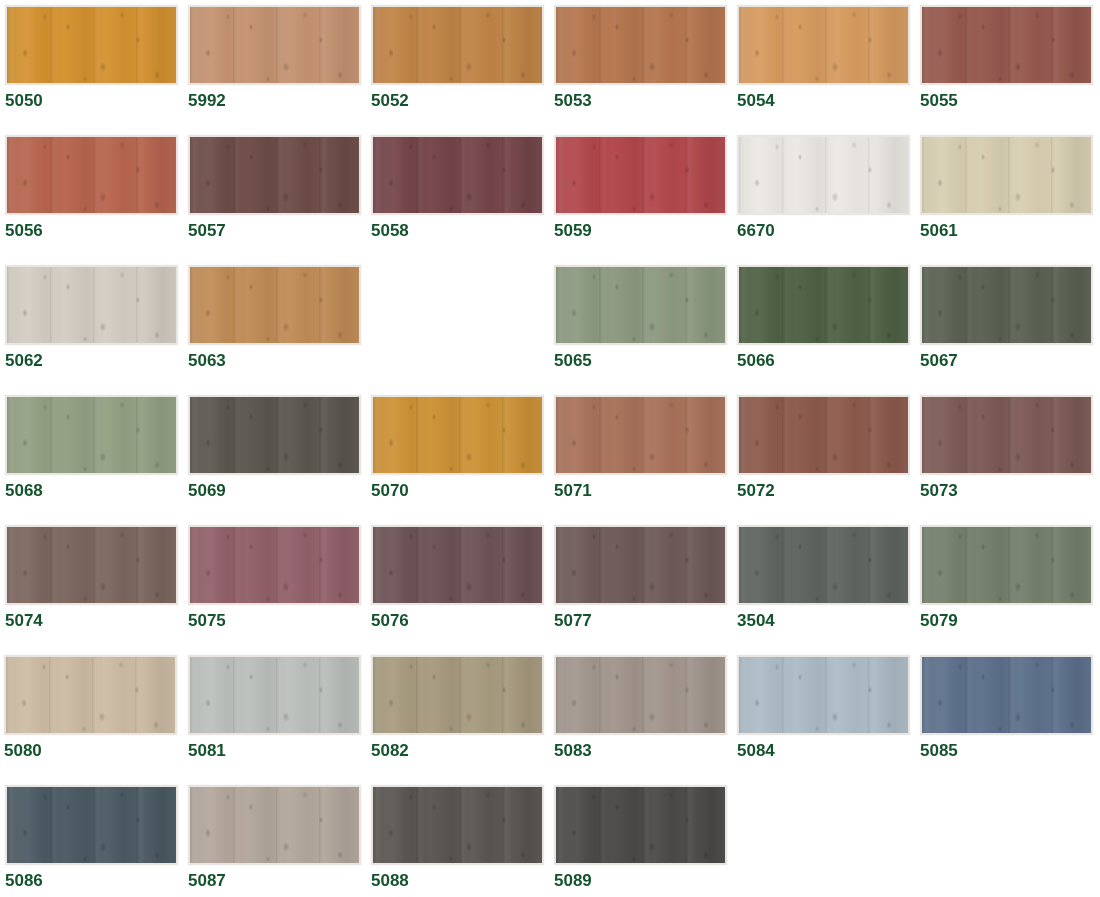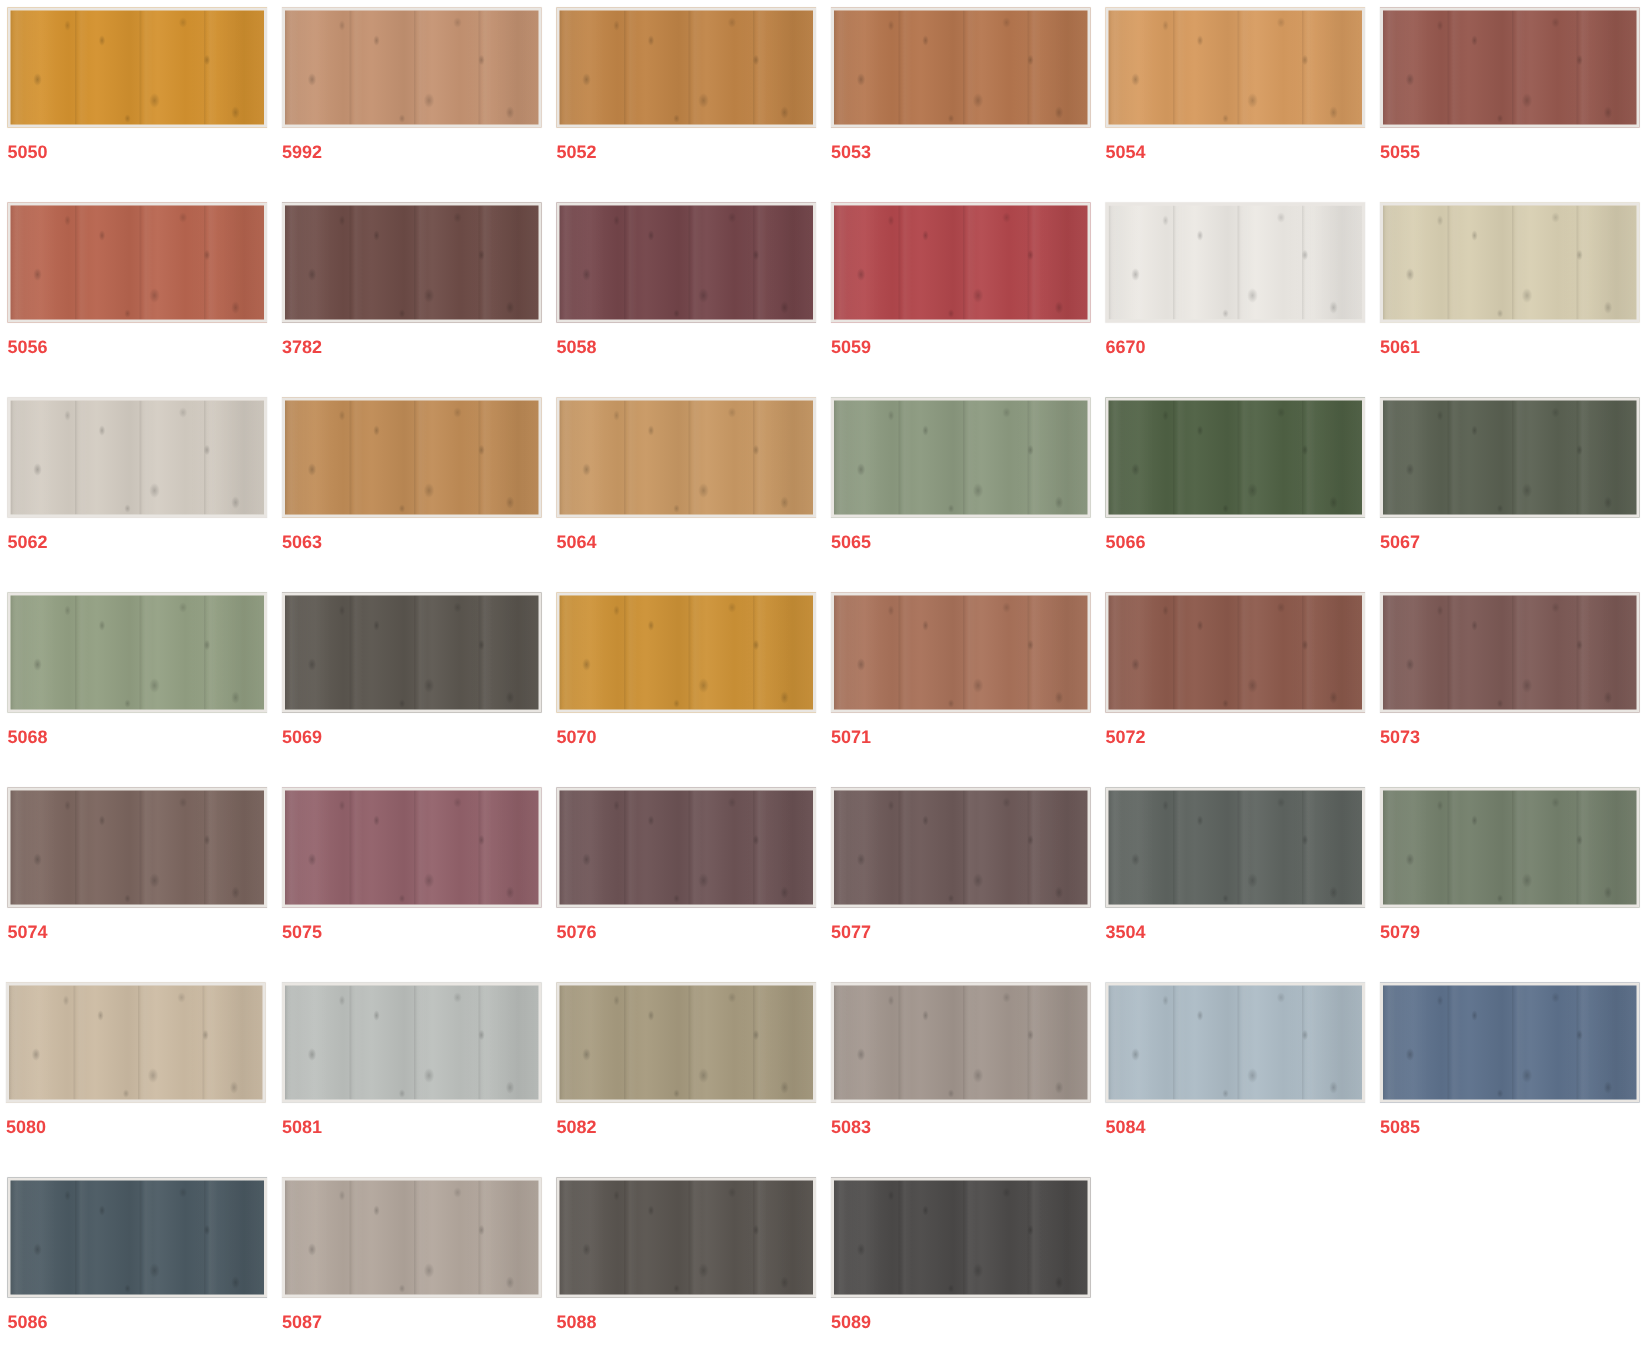--- a/index.html
+++ b/index.html
@@ -76,23 +76,23 @@
     background-image: linear-gradient(90deg,
         rgba(255,255,255,0.07) 0%,
         rgba(255,255,255,0.0) 18%,
         rgba(0,0,0,0.0) 70%,
         rgba(0,0,0,0.05) 100%);
   }
   .swatch-label {
     display: block;
     margin-top: 6px;
     font-family: "Liberation Sans", sans-serif;
-    font-size: 12px;
+    font-size: 17px;
     font-weight: bold;
-    color: #ef4444;
+    color: #14532d;
     letter-spacing: 0px;
     line-height: 20px;
   }
 </style>
 </head>
 <body>
 
 <div id="swatch-grid">
     <div class="swatch-cell" style="left: 5px; top: 5px;">
       <div class="swatch-chip" style="background-color: rgb(212, 146, 47);">
@@ -157,21 +157,21 @@
       </div>
       <span class="swatch-label">5056</span>
     </div>
     <div class="swatch-cell" style="left: 188px; top: 135px;">
       <div class="swatch-chip" style="background-color: rgb(110, 76, 71);">
         <div class="grain-planks"></div>
         <div class="grain-streaks"></div>
         <div class="grain-knots"></div>
         <div class="grain-shade"></div>
       </div>
-      <span class="swatch-label">3782</span>
+      <span class="swatch-label">5057</span>
     </div>
     <div class="swatch-cell" style="left: 371px; top: 135px;">
       <div class="swatch-chip" style="background-color: rgb(116, 69, 74);">
         <div class="grain-planks"></div>
         <div class="grain-streaks"></div>
         <div class="grain-knots"></div>
         <div class="grain-shade"></div>
       </div>
       <span class="swatch-label">5058</span>
     </div>
@@ -212,29 +212,20 @@
       <span class="swatch-label">5062</span>
     </div>
     <div class="swatch-cell" style="left: 188px; top: 265px;">
       <div class="swatch-chip" style="background-color: rgb(192, 140, 86);">
         <div class="grain-planks"></div>
         <div class="grain-streaks"></div>
         <div class="grain-knots"></div>
         <div class="grain-shade"></div>
       </div>
       <span class="swatch-label">5063</span>
-    </div>
-    <div class="swatch-cell" style="left: 371px; top: 265px;">
-      <div class="swatch-chip" style="background-color: rgb(201, 153, 100);">
-        <div class="grain-planks"></div>
-        <div class="grain-streaks"></div>
-        <div class="grain-knots"></div>
-        <div class="grain-shade"></div>
-      </div>
-      <span class="swatch-label">5064</span>
     </div>
     <div class="swatch-cell" style="left: 554px; top: 265px;">
       <div class="swatch-chip" style="background-color: rgb(140, 154, 128);">
         <div class="grain-planks"></div>
         <div class="grain-streaks"></div>
         <div class="grain-knots"></div>
         <div class="grain-shade"></div>
       </div>
       <span class="swatch-label">5065</span>
     </div>

